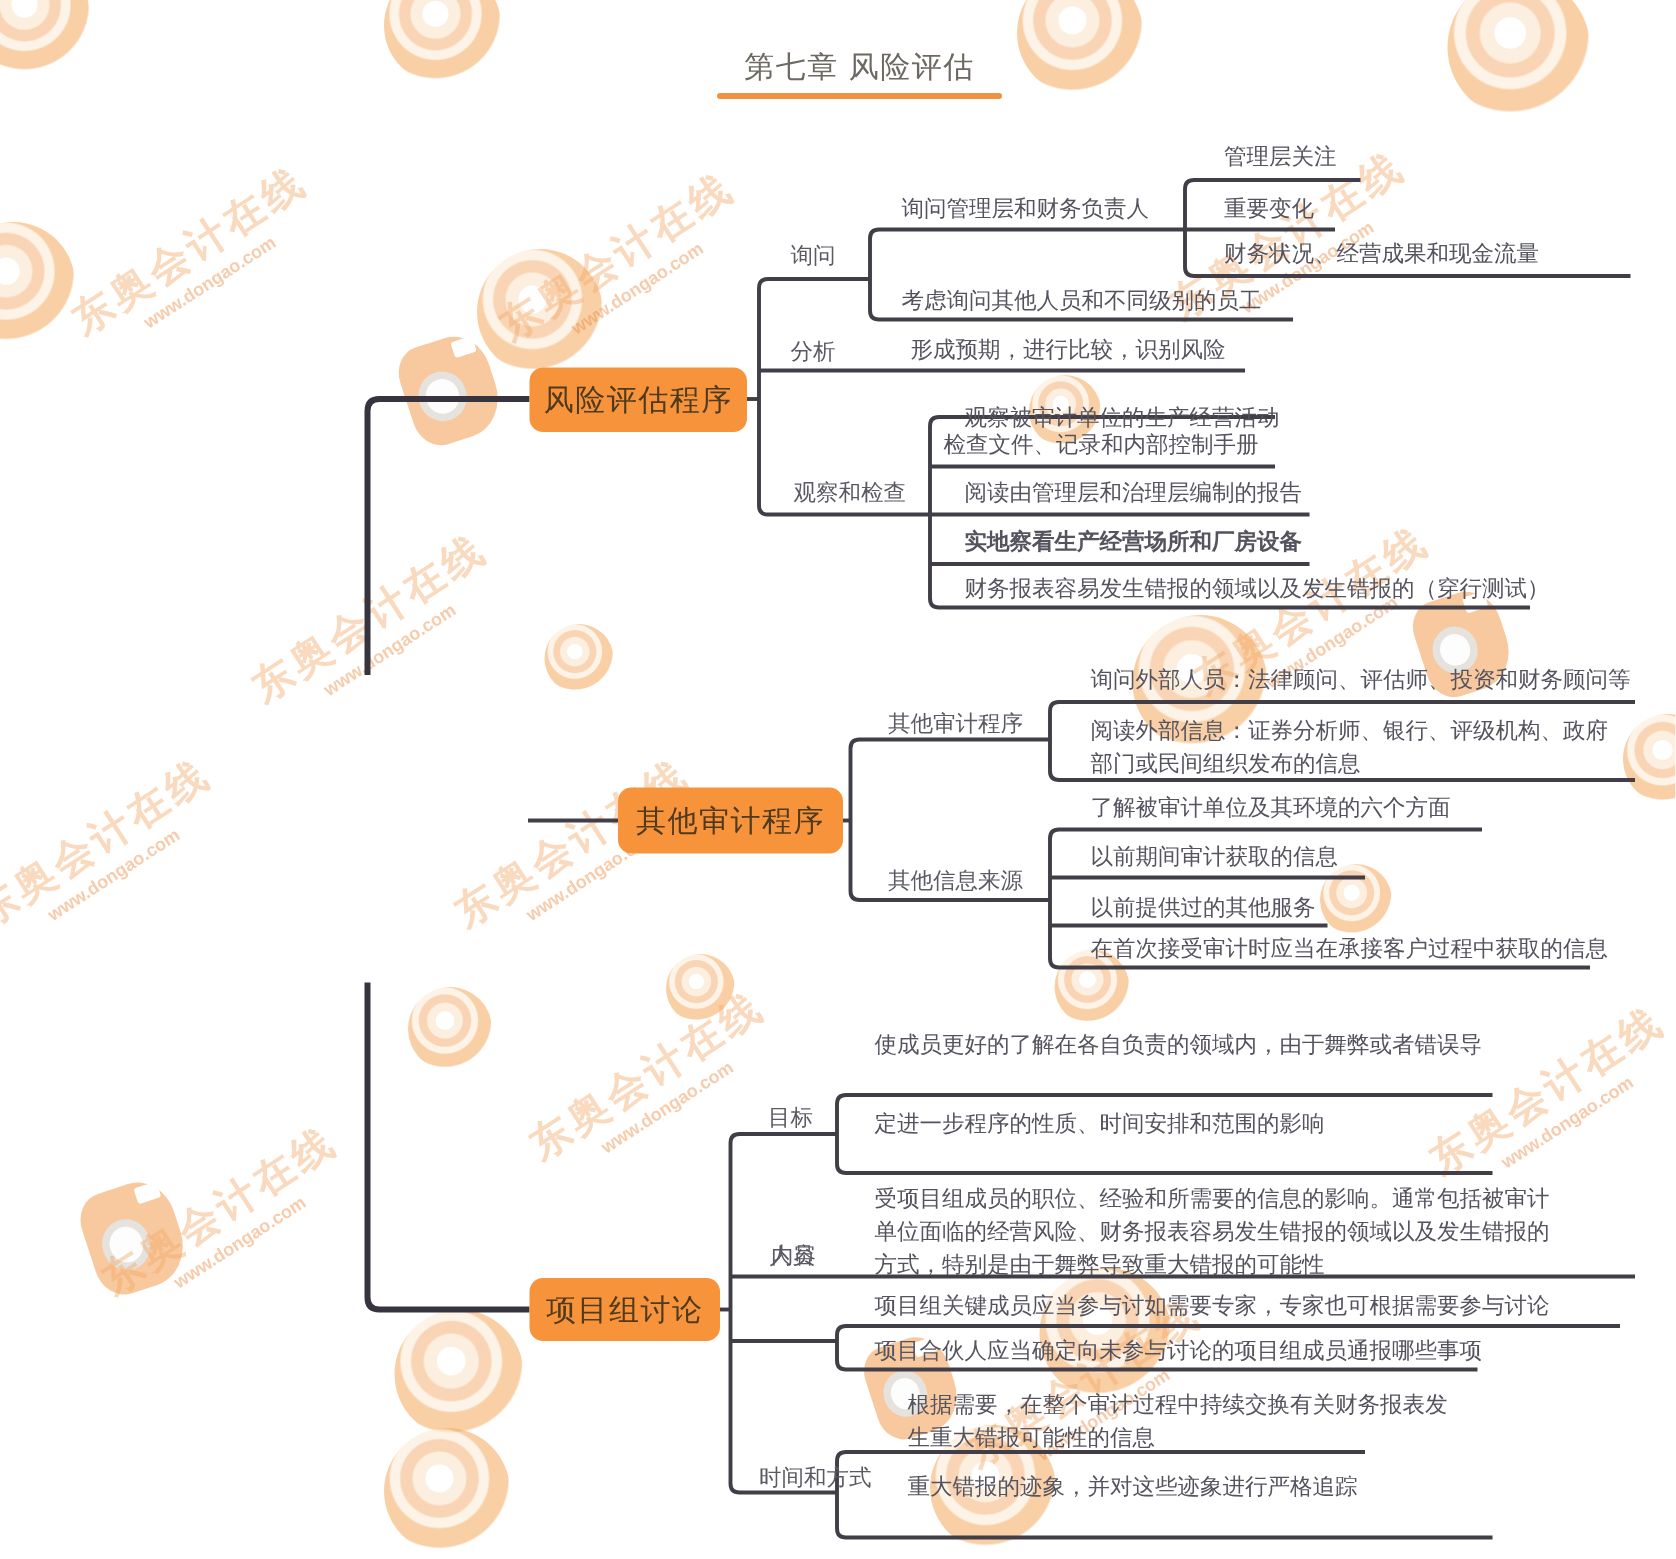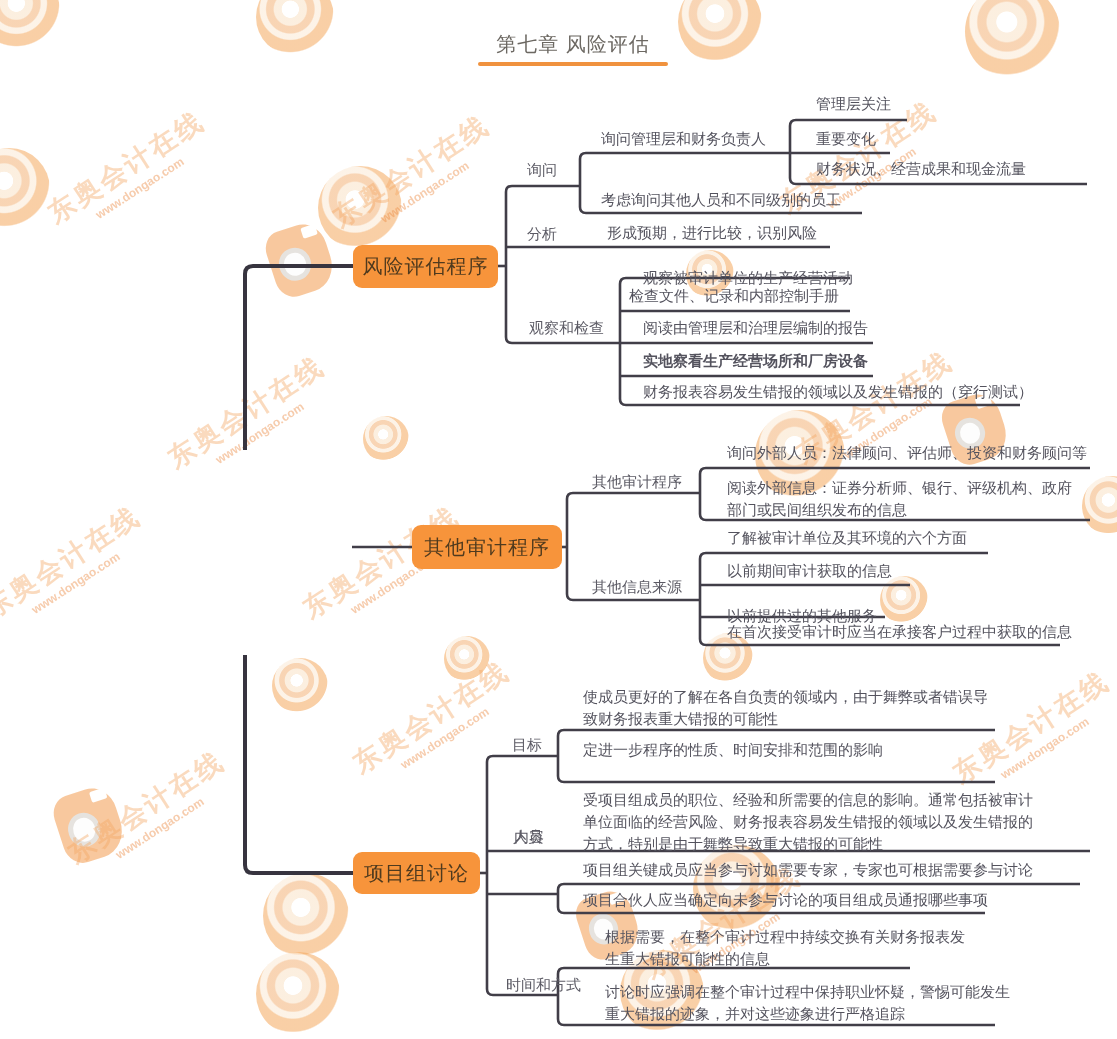--- a/index.html
+++ b/index.html
@@ -187,43 +187,41 @@
 
   <div class="blabel" style="left:592px;top:473px;">其他审计程序</div>
   <div class="node" style="left:727px;top:444px;">询问外部人员：法律顾问、评估师、投资和财务顾问等</div>
   <div class="node mline" style="left:727px;top:477px;">
     <span>阅读外部信息：证券分析师、银行、评级机构、政府</span>
       <span>部门或民间组织发布的信息</span>
   </div>
   <div class="blabel" style="left:592px;top:578px;">其他信息来源</div>
   <div class="node" style="left:727px;top:529px;">了解被审计单位及其环境的六个方面</div>
   <div class="node" style="left:727px;top:562px;">以前期间审计获取的信息</div>
-  <div class="node" style="left:727px;top:596px;margin-top:11px;">以前提供过的其他服务</div>
+  <div class="node" style="left:727px;top:596px;">以前提供过的其他服务</div>
   <div class="node" style="left:727px;top:623px;">在首次接受审计时应当在承接客户过程中获取的信息</div>
 
   <div class="blabel" style="left:512px;top:736px;">目标</div>
   <div class="node mline" style="left:583px;top:686px;">
     <span>使成员更好的了解在各自负责的领域内，由于舞弊或者错误导</span>
-      <span>致财务报表重大错报的可能性</span>
   </div>
   <div class="node mline" style="left:583px;top:739px;">
       <span>定进一步程序的性质、时间安排和范围的影响</span>
   </div>
   <div class="blabel" style="left:514px;top:828px;">内容</div>
   <div class="node mline" style="left:583px;top:789px;">
     <span>受项目组成员的职位、经验和所需要的信息的影响。通常包括被审计</span>
       <span>单位面临的经营风险、财务报表容易发生错报的领域以及发生错报的</span>
       <span>方式，特别是由于舞弊导致重大错报的可能性</span>
   </div>
   <div class="blabel" style="left:513px;top:828px;">人员</div>
   <div class="node" style="left:583px;top:861px;">项目组关键成员应当参与讨如需要专家，专家也可根据需要参与讨论</div>
   <div class="node" style="left:583px;top:891px;">项目合伙人应当确定向未参与讨论的项目组成员通报哪些事项</div>
   <div class="blabel" style="left:506px;top:976px;">时间和方式</div>
   <div class="node mline" style="left:605px;top:926px;">
     <span>根据需要，在整个审计过程中持续交换有关财务报表发</span>
       <span>生重大错报可能性的信息</span>
   </div>
   <div class="node mline" style="left:605px;top:981px;">
-    <span>讨论时应强调在整个审计过程中保持职业怀疑，警惕可能发生</span>
       <span>重大错报的迹象，并对这些迹象进行严格追踪</span>
   </div>
 
 </div>
 
 </body></html>

